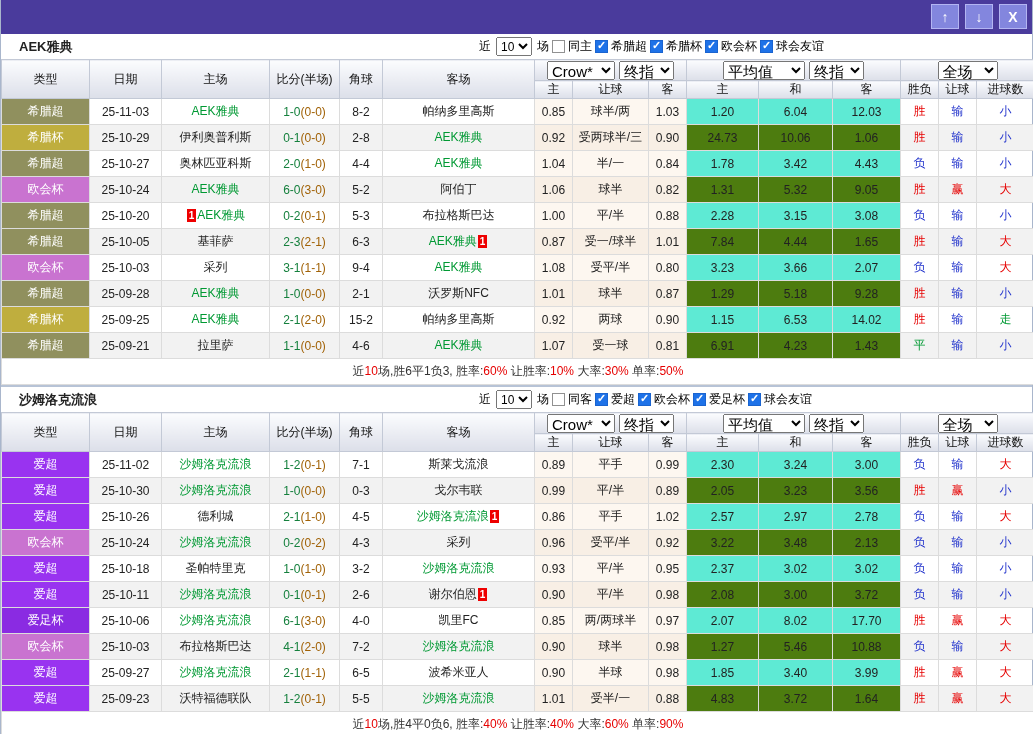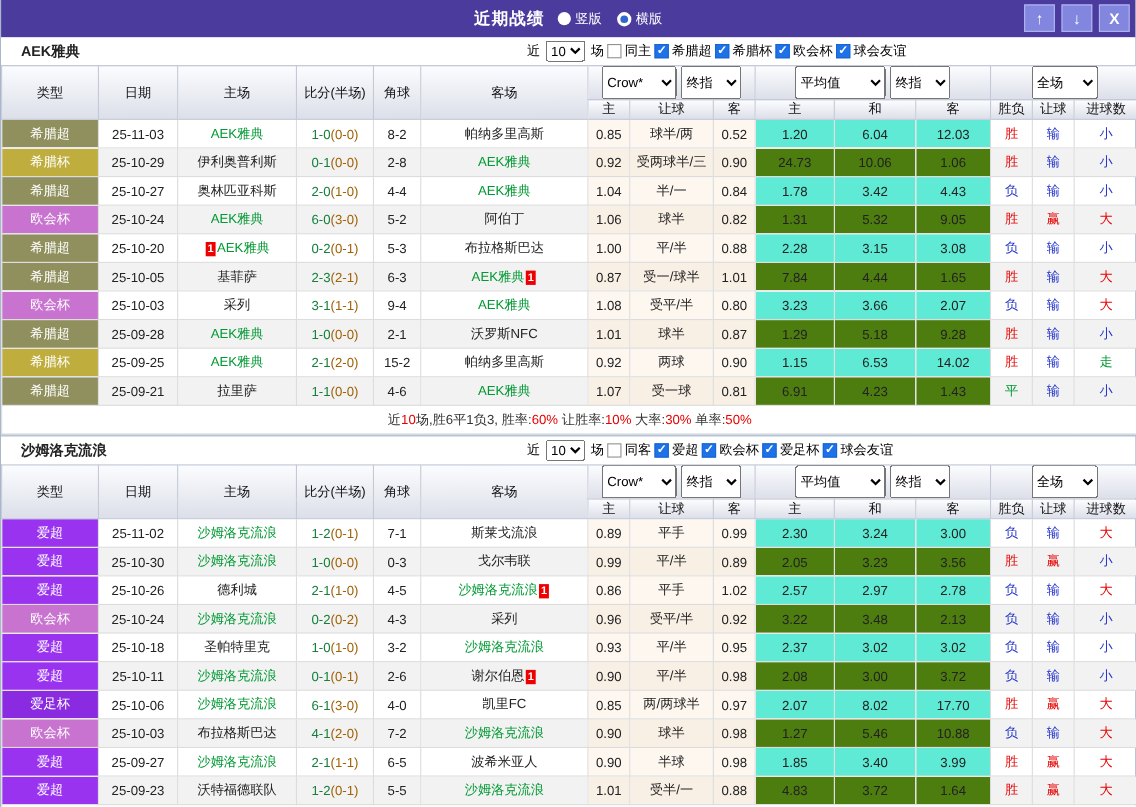--- a/index.html
+++ b/index.html
@@ -26,21 +26,21 @@
   .filters select{font-size:12px;height:19px;margin:0 2px}
   .cb{width:13px;height:13px;border:1px solid #919191;background:#fff;display:inline-block;position:relative;cursor:pointer;flex:0 0 auto}
   .cb.on{background:#1e72e8;border-color:#1a64d0}
   .cb.on::after{content:"\2713";color:#fff;font-size:11px;font-weight:bold;position:absolute;left:1px;top:-2px}
 
   
   table{border-collapse:collapse;table-layout:fixed;width:1033px}
   thead td{background:linear-gradient(#fbfcfe,#dcdfe9);border:1px solid #c3c9d6;text-align:center;color:#111;overflow:hidden}
   thead tr.h1 td{height:21px}
   thead tr.h2 td{height:17px}
-  thead select{font-size:12px;height:30px;margin:0 2px}
+  thead select{font-size:15px;height:19px;margin:0 2px}
   .sel-a{width:68px}.sel-b{width:55px}.sel-c{width:82px}.sel-d{width:60px}
   tbody td{border:1px solid #dcdcdc;text-align:center;height:26px;color:#222;overflow:hidden;white-space:nowrap}
   tbody tr.even td{background:#f2f2f2}
   tbody td.c-odds{background:#fdf7f0}
   tbody tr.even td.c-odds{background:#f8efe5}
   tbody td.c-avg{background:#5eead4}
   tbody tr.even td.c-avg{background:#4d7c0f}
   td.col-type{color:#fff}
   .green{color:#009933}
   .score-main{color:#15803d}
@@ -49,33 +49,20 @@
   .res-r{color:#e60000}.res-b{color:#2233cc}.res-g{color:#009933}
   tfoot td{border:1px solid #dcdcdc;height:26px;text-align:center;background:#fff;color:#333}
   .red{color:#e60000}
 </style>
 </head>
 <body>
 
 <div class="page">
 
   <div class="titlebar">
-    <div class="tb-center">
-      <span class="tb-title">近期战绩</span>
-      <span class="radio-group" style="display:inline-flex;gap:14px">
-          <span class="radio">
-            <span class="dot"></span>
-            <span>竖版</span>
-          </span>
-          <span class="radio">
-            <span class="dot off"></span>
-            <span>横版</span>
-          </span>
-        </span>
-    </div>
     <div class="tb-buttons">
       <span class="tb-btn">
           <span>↑</span>
         </span>
       <span class="tb-btn">
           <span>↓</span>
         </span>
       <span class="tb-btn">
           <span>X</span>
         </span>
@@ -152,21 +139,21 @@
       <tbody>
           <tr>
             <td class="col-type" style="background: rgb(144, 144, 94);">希腊超</td>
             <td>25-11-03</td>
             <td><span class="green">AEK雅典</span></td>
             <td><span class="score-main">1-0</span><span class="score-half">(0-0)</span></td>
             <td>8-2</td>
             <td><span>帕纳多里高斯</span></td>
             <td class="c-odds">0.85</td>
             <td class="c-odds">球半/两</td>
-            <td class="c-odds">0.52</td>
+            <td class="c-odds">1.03</td>
             <td class="c-avg">1.20</td>
             <td class="c-avg">6.04</td>
             <td class="c-avg">12.03</td>
             <td class="res-r">胜</td>
             <td class="res-b">输</td>
             <td class="res-b">小</td>
           </tr>
           <tr class="even">
             <td class="col-type" style="background: rgb(191, 174, 62);">希腊杯</td>
             <td>25-10-29</td>

